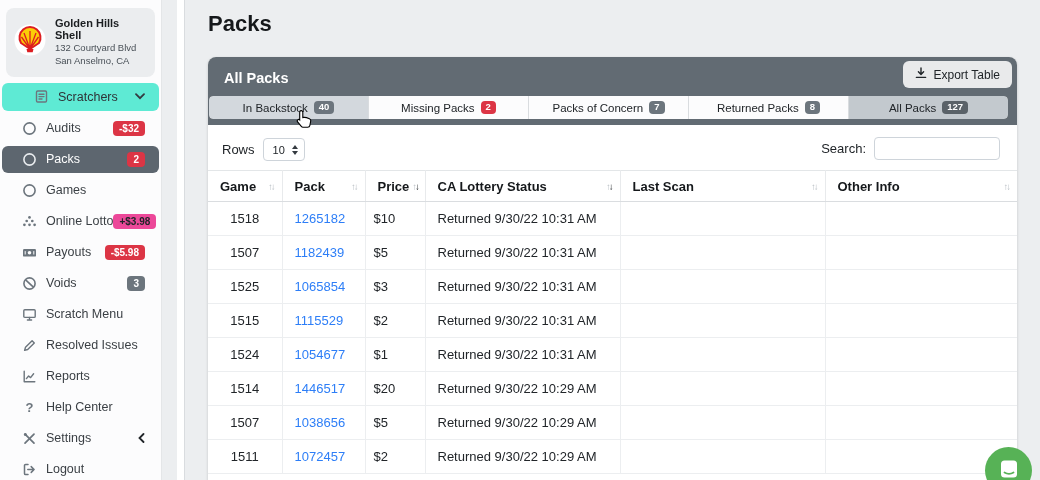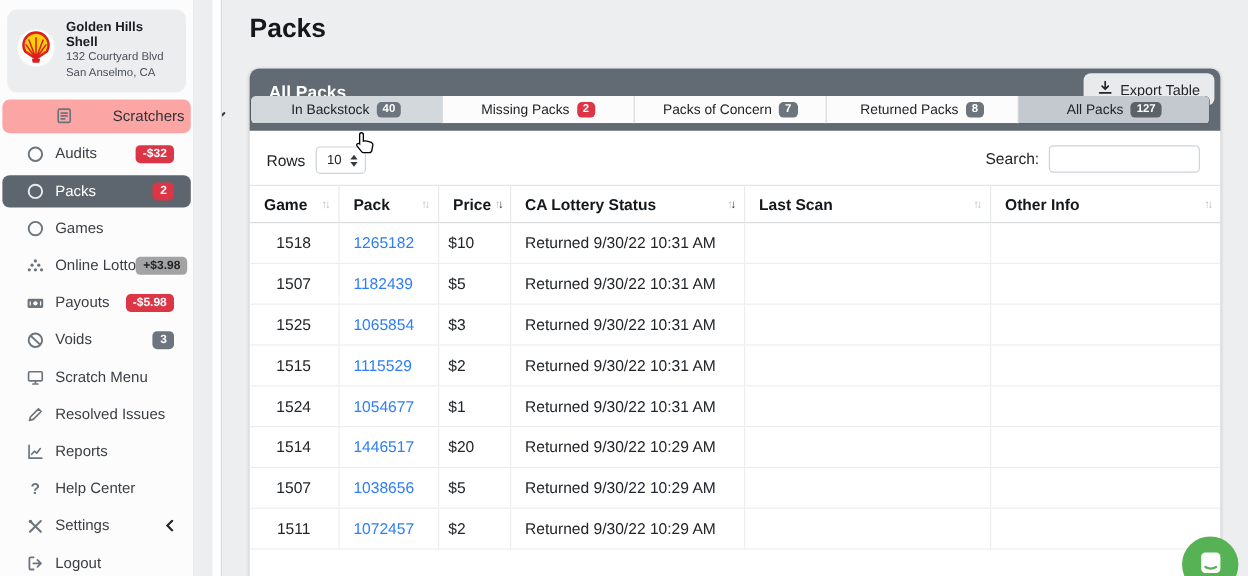--- a/index.html
+++ b/index.html
@@ -22,44 +22,44 @@
     padding:9px 8px; display:flex; align-items:center; gap:9px; min-height:56px;
   }
   .store-name { font-size:11px; font-weight:bold; color:#1b1e21; }
   .store-addr { font-size:9.5px; color:#495057; line-height:1.4; }
   .nav-item {
     height:27px; margin:0 2px 4px 2px; display:flex; align-items:center;
     padding-left:20px; padding-right:14px; font-size:12.5px; color:#3a3f44;
     border-radius:6px; cursor:pointer; position:relative;
   }
   .nav-header {
-    background:#fca5a5; height:28px; padding-left:44px; color:#2f3337;gap:24px;
+    background:#5eead4; height:28px; padding-left:32px; color:#2f3337;
   }
   .nav-item.selected { background:#5d666f; color:#ffffff; }
   .nav-item .ic { width:15px; height:15px; margin-right:9px; flex:none; color:#6c757d; display:flex; align-items:center; justify-content:center; }
   .nav-item.selected .ic { color:#e9ecef; }
   .nav-item .lbl { flex:1; white-space:nowrap; }
   .badge {
     font-size:10px; font-weight:bold; color:#fff; border-radius:4px;
     padding:2px 6px; line-height:1.1;
   }
   .badge.red { background:#dc3545; }
-  .badge.yellow { background:#a3a3a3; color:#212529;text-align:right; }
+  .badge.yellow { background:#ec4899; color:#212529;text-align:right; }
   .badge.gray { background:#6c757d; }
   .chev { color:#343a40; display:flex; }
   .q-ic { font-size:13px; font-weight:bold; color:#6c757d; line-height:1; }
   
   .main { position:absolute; left:186px; top:0; width:854px; height:480px; }
   .page-title { font-size:22px; font-weight:bold; color:#15181b; padding:11px 0 0 22px; }
   .card {
     position:absolute; left:22px; top:57px; width:809px; height:500px;
     background:#fff; border-radius:8px; box-shadow:0 1px 3px rgba(0,0,0,.18);
   }
   .card-header {
-    position:relative; height:52px; background:#626b73;
+    position:relative; height:68px; background:#626b73;
     border-radius:8px 8px 0 0;
   }
   .card-title { position:absolute; left:16px; top:13px; color:#fff; font-size:14.5px; font-weight:bold; }
   .export-btn {
     position:absolute; right:5px; top:4px; height:27px; display:flex; align-items:center; gap:7px;
     background:#e9eaeb; border:none; border-radius:6px; padding:0 12px;
     font-size:12px; color:#212529; font-family:inherit; cursor:pointer;
   }
   .tabs {
     position:absolute; left:1px; right:9px; bottom:6px; height:23px;

